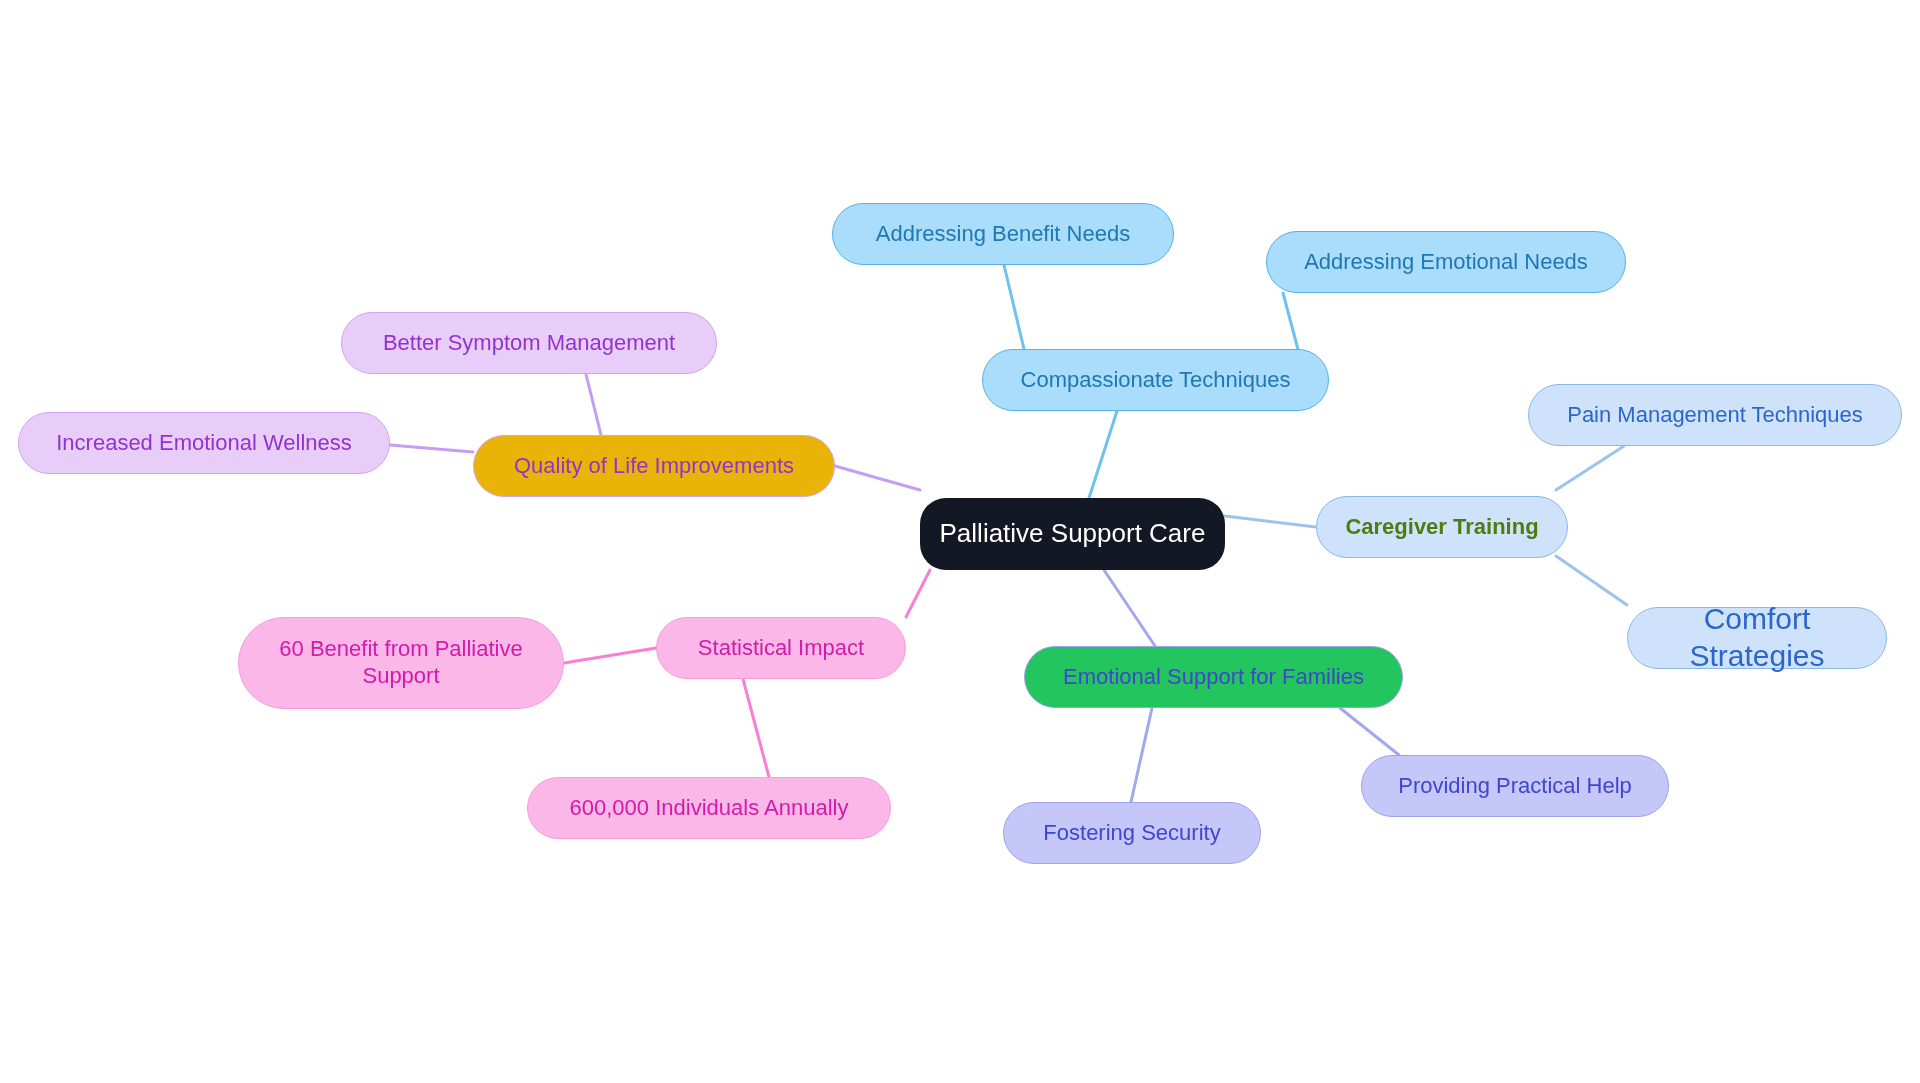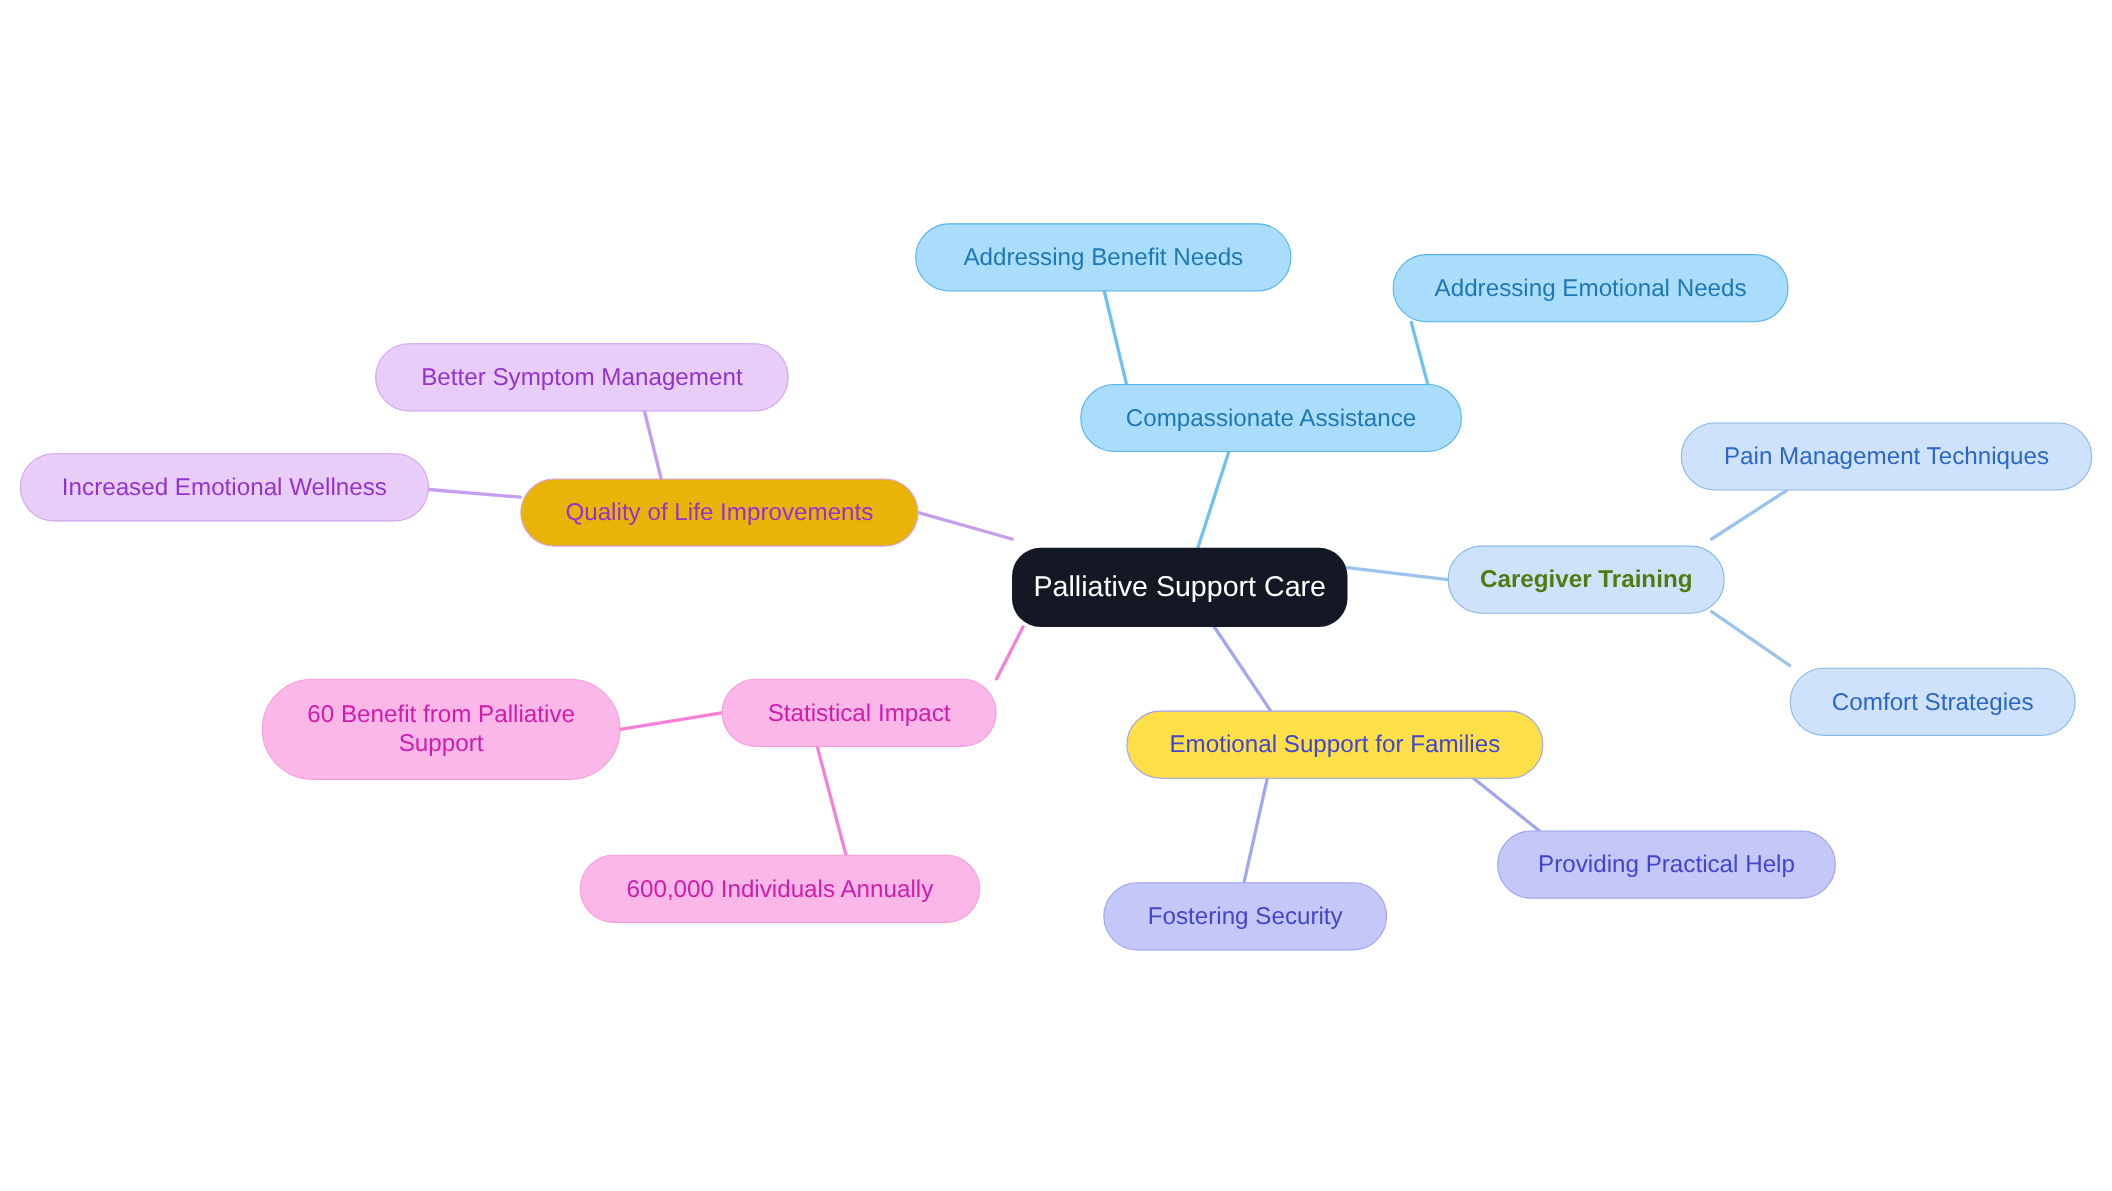--- a/index.html
+++ b/index.html
@@ -63,27 +63,27 @@
       <line x1="1340" y1="708" x2="1399" y2="755" stroke="#a3a7f0" stroke-width="3" stroke-linecap="round"></line>
       <line x1="930" y1="570" x2="906" y2="617" stroke="#f77fd4" stroke-width="3" stroke-linecap="round"></line>
       <line x1="656" y1="648" x2="564" y2="663" stroke="#f77fd4" stroke-width="3" stroke-linecap="round"></line>
       <line x1="743" y1="679" x2="769" y2="777" stroke="#f77fd4" stroke-width="3" stroke-linecap="round"></line>
       <line x1="920" y1="490" x2="835" y2="466" stroke="#c79df0" stroke-width="3" stroke-linecap="round"></line>
       <line x1="601" y1="435" x2="580" y2="350" stroke="#c79df0" stroke-width="3" stroke-linecap="round"></line>
       <line x1="473" y1="452" x2="390" y2="445" stroke="#c79df0" stroke-width="3" stroke-linecap="round"></line>
     </svg>
   <div id="node-layer">
       <div class="node node-root" style="left: 920px; top: 498px; width: 305px; height: 72px; font-size: 26px; background: rgb(20, 24, 36); color: rgb(255, 255, 255); border: none; text-align: center;"><span>Palliative Support Care</span></div>
-      <div class="node" style="left: 982px; top: 349px; width: 347px; height: 62px; font-size: 22px; background: rgb(170, 220, 251); color: rgb(31, 120, 180); border-color: rgb(84, 179, 236);"><span>Compassionate Assistance</span></div>
+      <div class="node" style="left: 982px; top: 349px; width: 347px; height: 62px; font-size: 22px; background: rgb(170, 220, 251); color: rgb(31, 120, 180); border-color: rgb(84, 179, 236);"><span>Compassionate Techniques</span></div>
       <div class="node" style="left: 832px; top: 203px; width: 342px; height: 62px; font-size: 22px; background: rgb(170, 220, 251); color: rgb(31, 120, 180); border-color: rgb(84, 179, 236);"><span>Addressing Benefit Needs</span></div>
       <div class="node" style="left: 1266px; top: 231px; width: 360px; height: 62px; font-size: 22px; background: rgb(170, 220, 251); color: rgb(31, 120, 180); border-color: rgb(84, 179, 236);"><span>Addressing Emotional Needs</span></div>
       <div class="node" style="left: 1316px; top: 496px; width: 252px; height: 62px; font-size: 22px; background: rgb(207, 226, 251); color: #4d7c0f; border-color: rgb(139, 184, 232); font-weight: bold;"><span>Caregiver Training</span></div>
       <div class="node" style="left: 1528px; top: 384px; width: 374px; height: 62px; font-size: 22px; background: rgb(207, 226, 251); color: rgb(43, 102, 201); border-color: rgb(139, 184, 232);"><span>Pain Management Techniques</span></div>
-      <div class="node" style="left: 1627px; top: 607px; width: 260px; height: 62px; font-size: 22px; background: rgb(207, 226, 251); color: rgb(43, 102, 201); border-color: rgb(139, 184, 232);"><span>Comfort Strategies</span></div>
-      <div class="node" style="left: 1024px; top: 646px; width: 379px; height: 62px; font-size: 22px; background: #fde047; color: rgb(65, 69, 207); border-color: rgb(158, 162, 238);"><span>Emotional Support for Families</span></div>
+      <div class="node" style="left: 1627px; top: 607px; width: 260px; height: 62px; font-size: 30px; background: rgb(207, 226, 251); color: rgb(43, 102, 201); border-color: rgb(139, 184, 232);"><span>Comfort Strategies</span></div>
+      <div class="node" style="left: 1024px; top: 646px; width: 379px; height: 62px; font-size: 22px; background: #22c55e; color: rgb(65, 69, 207); border-color: rgb(158, 162, 238);"><span>Emotional Support for Families</span></div>
       <div class="node" style="left: 1003px; top: 802px; width: 258px; height: 62px; font-size: 22px; background: rgb(196, 199, 247); color: rgb(65, 69, 207); border-color: rgb(158, 162, 238);"><span>Fostering Security</span></div>
       <div class="node" style="left: 1361px; top: 755px; width: 308px; height: 62px; font-size: 22px; background: rgb(196, 199, 247); color: rgb(65, 69, 207); border-color: rgb(158, 162, 238);"><span>Providing Practical Help</span></div>
       <div class="node" style="left: 656px; top: 617px; width: 250px; height: 62px; font-size: 22px; background: rgb(251, 183, 231); color: rgb(210, 27, 168); border-color: rgb(247, 157, 220);"><span>Statistical Impact</span></div>
       <div class="node" style="left: 238px; top: 617px; width: 326px; height: 92px; font-size: 22px; background: rgb(251, 183, 231); color: rgb(210, 27, 168); border-color: rgb(247, 157, 220);"><span>60 Benefit from Palliative
 Support</span></div>
       <div class="node" style="left: 527px; top: 777px; width: 364px; height: 62px; font-size: 22px; background: rgb(251, 183, 231); color: rgb(210, 27, 168); border-color: rgb(247, 157, 220);"><span>600,000 Individuals Annually</span></div>
       <div class="node" style="left: 473px; top: 435px; width: 362px; height: 62px; font-size: 22px; background: #eab308; color: rgb(147, 51, 207); border-color: rgb(210, 163, 240);"><span>Quality of Life Improvements</span></div>
       <div class="node" style="left: 341px; top: 288px; width: 376px; height: 62px; font-size: 22px; background: rgb(233, 205, 249); color: rgb(147, 51, 207); border-color: rgb(210, 163, 240); margin-top: 24px;"><span>Better Symptom Management</span></div>
       <div class="node" style="left: 18px; top: 412px; width: 372px; height: 62px; font-size: 22px; background: rgb(233, 205, 249); color: rgb(147, 51, 207); border-color: rgb(210, 163, 240);"><span>Increased Emotional Wellness</span></div>
     </div>

